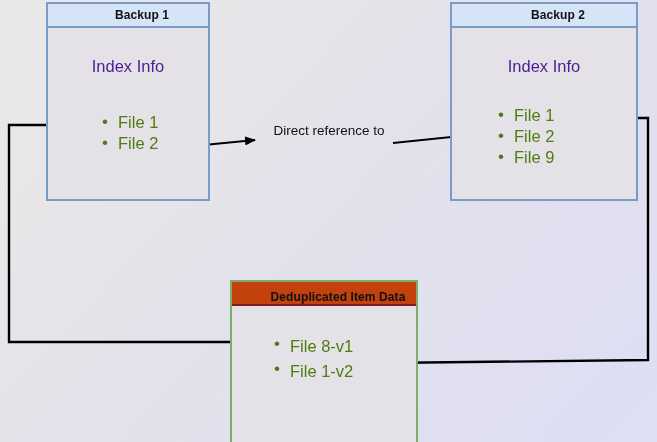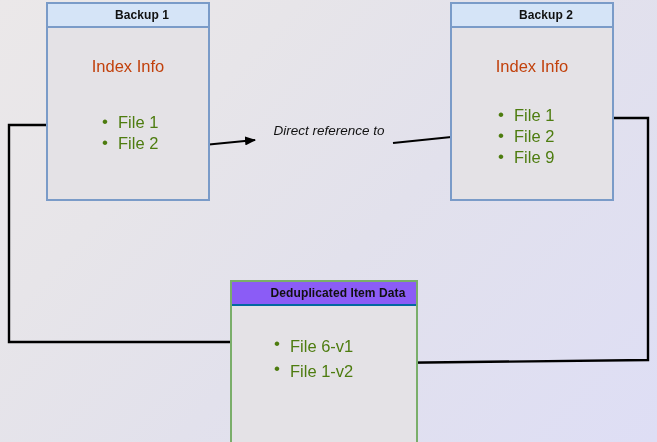--- a/index.html
+++ b/index.html
@@ -37,35 +37,36 @@
     display: flex;
     align-items: center;
     justify-content: center;
     font-size: 12px;
     font-weight: bold;
     color: #111;
     letter-spacing: 0.1px;
     padding-left: 28px;
   }
   .box.green .box-header {
-    background: #8b5cf6;
-    border-bottom: 2px solid #0369a1;
+    background: #c2410c;
+    border-bottom: 2px solid #7f1d1d;
+    align-items: flex-end;
   }
   .box-body {
     position: relative;
     height: calc(100% - 24px);
   }
   .index-label {
     position: absolute;
     left: 0;
     right: 0;
     top: 29px;
     text-align: center;
     font-size: 16.5px;
-    color: #c2410c;
+    color: #4c1d95;
   }
   .file-list {
     position: absolute;
     margin: 0;
     padding: 0;
     list-style: none;
     font-size: 16.5px;
     color: #4d7c0f;
     line-height: 21px;
   }
@@ -90,21 +91,20 @@
     height: 442px;
     pointer-events: none;
   }
   .edge-label {
     position: absolute;
     text-align: center;
     font-size: 13.5px;
     line-height: 17px;
     color: #111;
     white-space: nowrap;
-    font-style: italic;
   }
 </style>
 </head>
 <body>
 
 <div id="canvas">
 
   <svg class="svg-layer" viewBox="0 0 657 442" xmlns="http://www.w3.org/2000/svg">
     <defs>
       <marker id="arrowLeft" markerWidth="11" markerHeight="9" refX="10" refY="4.5" orient="auto-start-reverse" markerUnits="userSpaceOnUse">
@@ -133,21 +133,21 @@
         <li>
           <span>File 1</span>
         </li>
         <li>
           <span>File 2</span>
         </li>
       </ul>
     </div>
   </div>
 
-  <div class="box" style="left:450px; top:2px; width:164px; height:199px;">
+  <div class="box" style="left:450px; top:2px; width:188px; height:199px;">
     <div class="box-header">
       <span>Backup 2</span>
     </div>
     <div class="box-body">
       <div class="index-label">Index Info</div>
       <ul class="file-list" style="left:44px; top:77px;">
         <li>
           <span>File 1</span>
         </li>
         <li>
@@ -160,21 +160,21 @@
     </div>
   </div>
 
   <div class="box green" style="left:230px; top:280px; width:188px; height:164px;">
     <div class="box-header">
       <span>Deduplicated Item Data</span>
     </div>
     <div class="box-body">
       <ul class="file-list" style="left:40px; top:28px; line-height:25px;">
         <li>
-          <span>File 6-v1</span>
+          <span>File 8-v1</span>
         </li>
         <li>
           <span>File 1-v2</span>
         </li>
       </ul>
     </div>
   </div>
 
   <div class="edge-label" style="left:246px; top:122px; width:166px;">
     <div>Direct reference to</div>

